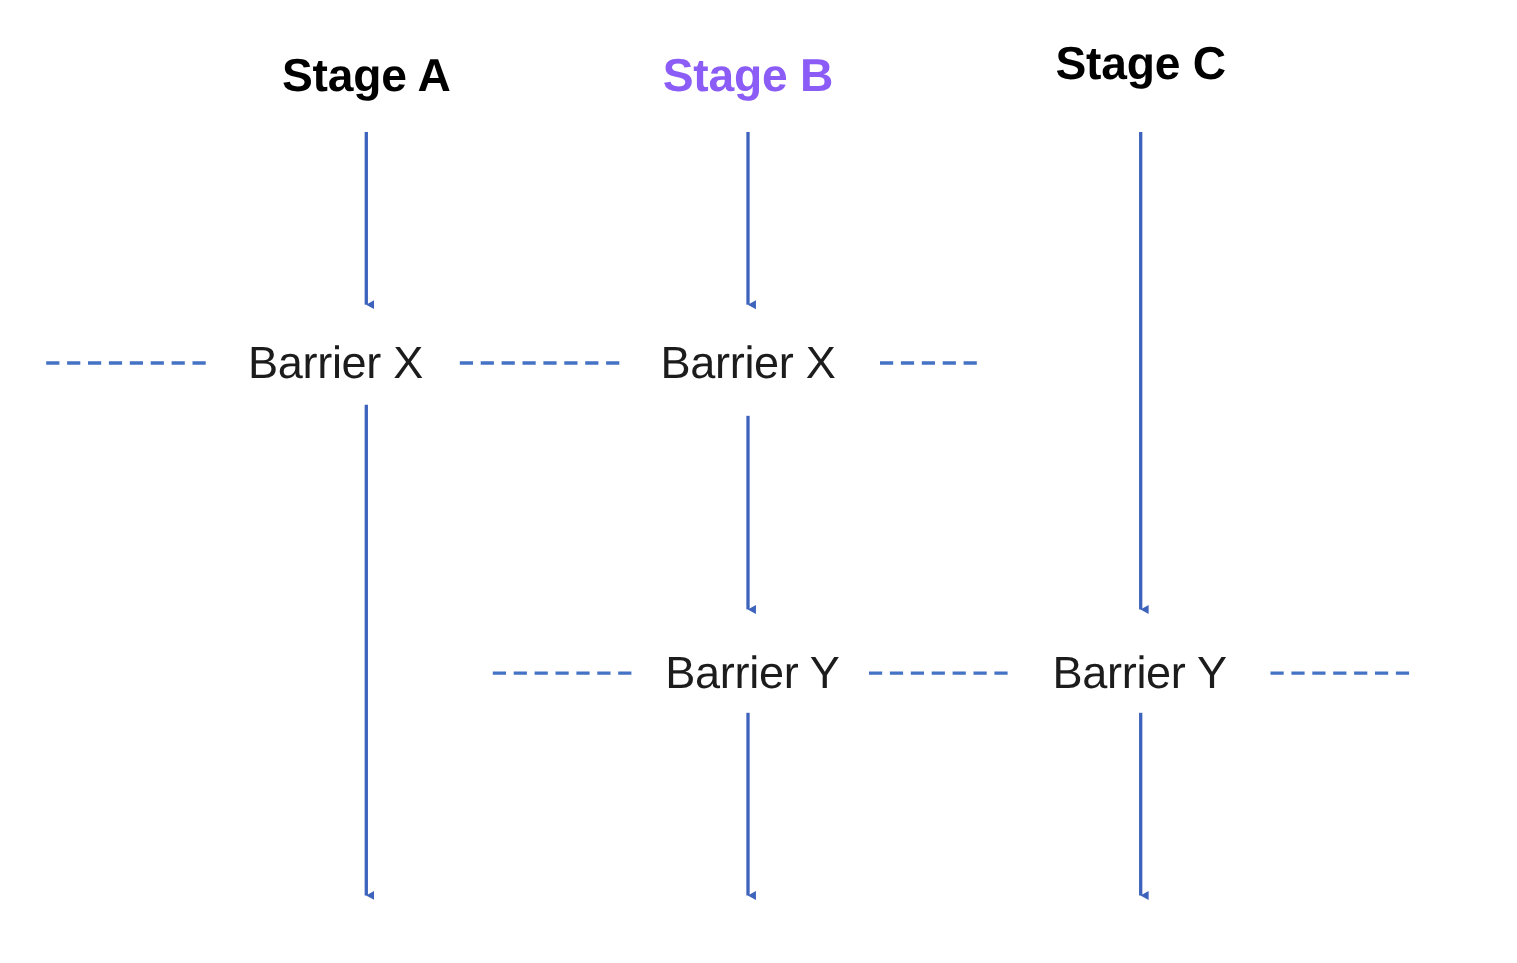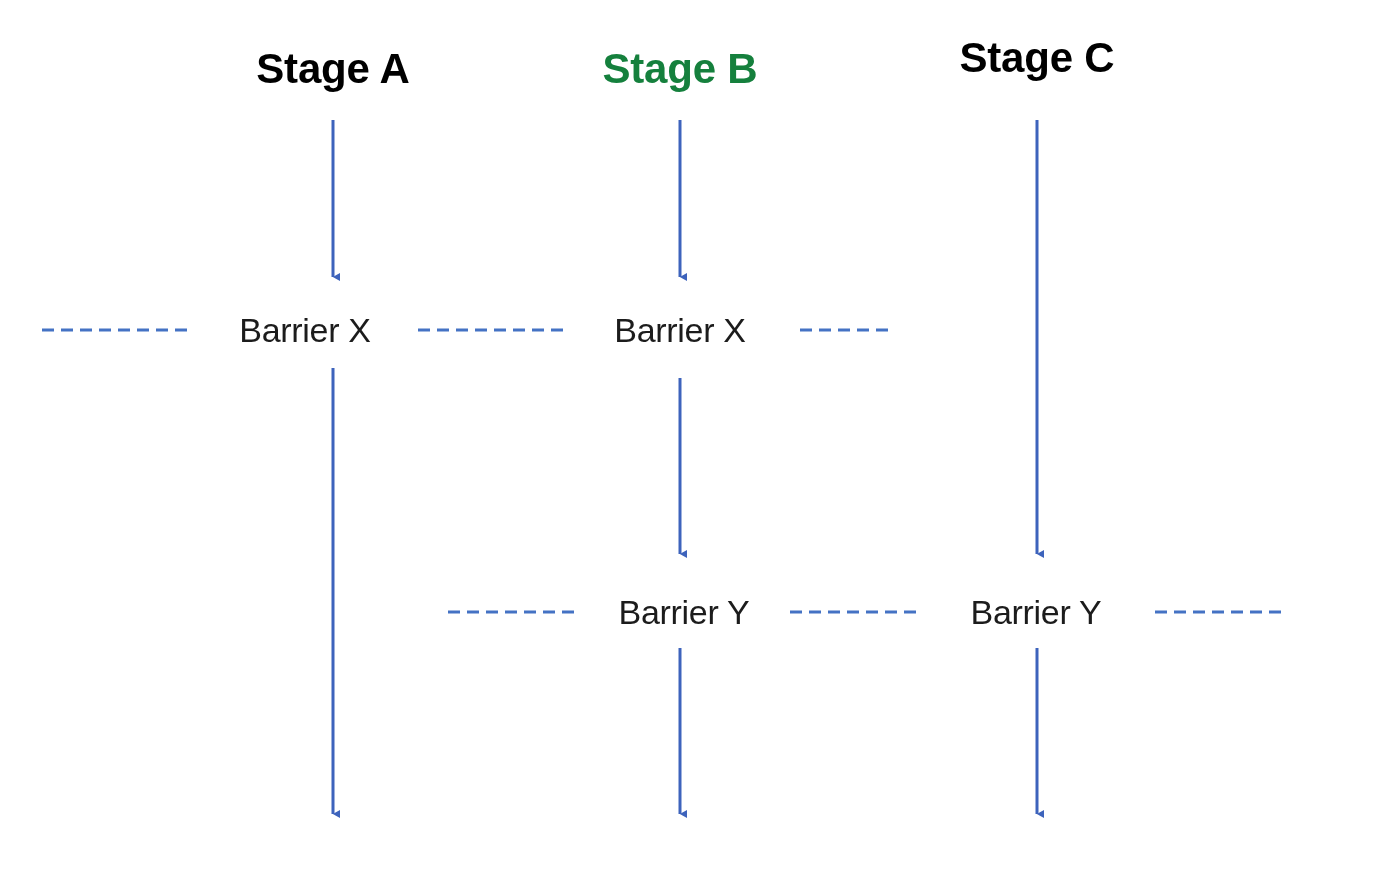--- a/index.html
+++ b/index.html
@@ -35,21 +35,21 @@
     line-height: 1;
     color: #000000;
     white-space: nowrap;
     transform: translate(-50%, 0);
     letter-spacing: -0.2px;
   }
   .barrier-label {
     position: absolute;
     font-family: "Liberation Sans", sans-serif;
     font-weight: normal;
-    font-size: 34px;
+    font-size: 41px;
     line-height: 1;
     color: #1c1c1c;
     white-space: nowrap;
     transform: translate(-50%, -50%);
     letter-spacing: -0.3px;
   }
 </style>
 </head>
 <body>
 
@@ -76,21 +76,21 @@
         <line x1="418" y1="330" x2="568" y2="330" stroke="#4472C4" stroke-width="3" stroke-dasharray="12 7" stroke-linecap="butt"></line>
         <line x1="800" y1="330" x2="890" y2="330" stroke="#4472C4" stroke-width="3" stroke-dasharray="12 7" stroke-linecap="butt"></line>
         <line x1="448" y1="612" x2="578" y2="612" stroke="#4472C4" stroke-width="3" stroke-dasharray="12 7" stroke-linecap="butt"></line>
         <line x1="790" y1="612" x2="920" y2="612" stroke="#4472C4" stroke-width="3" stroke-dasharray="12 7" stroke-linecap="butt"></line>
         <line x1="1155" y1="612" x2="1287" y2="612" stroke="#4472C4" stroke-width="3" stroke-dasharray="12 7" stroke-linecap="butt"></line>
       </g>
   </svg>
 
   <div id="headers-layer">
       <div class="stage-header" style="left: 333px; top: 48px; color: rgb(0, 0, 0);">Stage A</div>
-      <div class="stage-header" style="left: 680px; top: 48px; color: #15803d;">Stage B</div>
+      <div class="stage-header" style="left: 680px; top: 48px; color: #8b5cf6;">Stage B</div>
       <div class="stage-header" style="left: 1037px; top: 37px; color: rgb(0, 0, 0);">Stage C</div>
     </div>
   <div id="labels-layer">
       <div class="barrier-label" style="left: 305px; top: 330px; color: rgb(28, 28, 28);">Barrier X</div>
       <div class="barrier-label" style="left: 680px; top: 330px; color: rgb(28, 28, 28);">Barrier X</div>
       <div class="barrier-label" style="left: 684px; top: 612px; color: rgb(28, 28, 28);">Barrier Y</div>
       <div class="barrier-label" style="left: 1036px; top: 612px; color: rgb(28, 28, 28);">Barrier Y</div>
     </div>
 
 </div>

